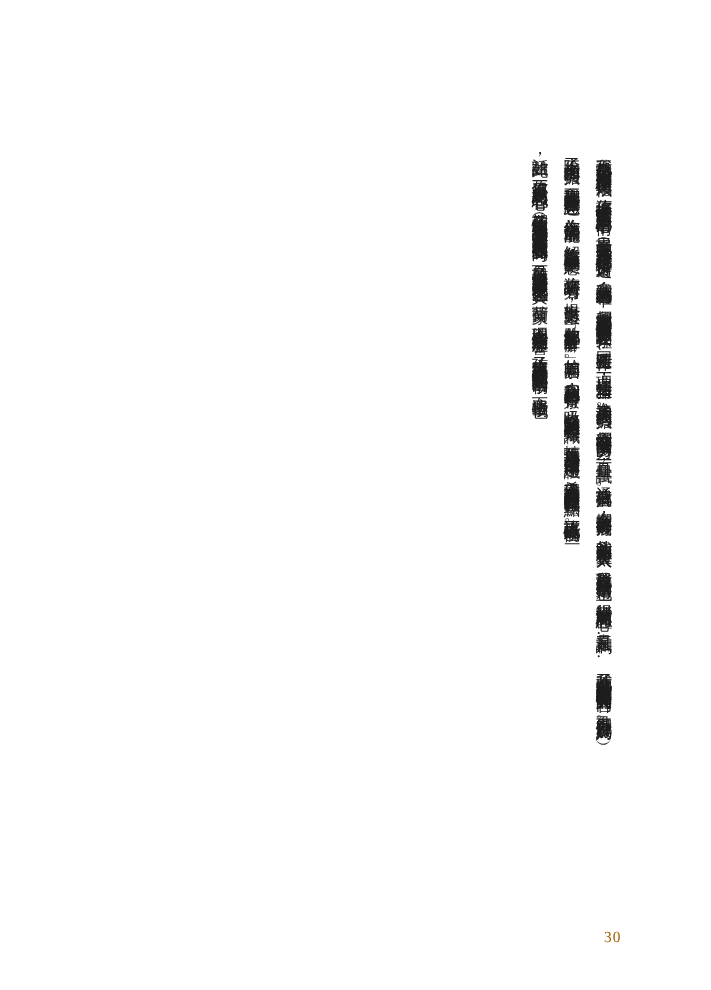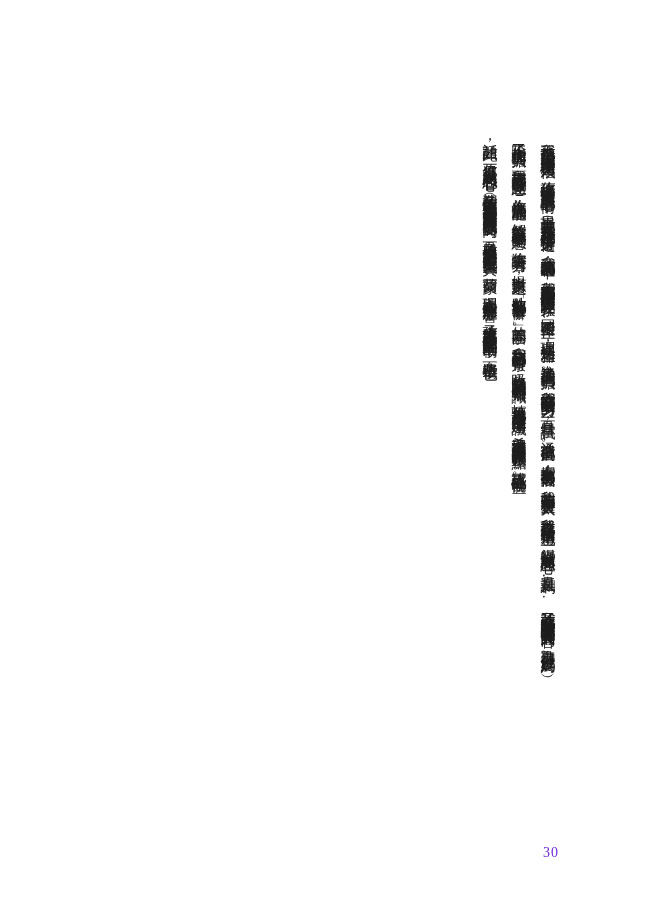--- a/index.html
+++ b/index.html
@@ -39,27 +39,27 @@
     padding: 0;
     text-indent: 32px;
   }
   .small-quote {
     font-size: 12px;
     text-orientation: upright;
   }
   .page-number {
     position: absolute;
     top: 845px;
-    left: 527px;
+    left: 549px;
     width: 32px;
-    text-align: right;
+    text-align: left;
     font-family: "Liberation Serif", "DejaVu Serif", serif;
     font-size: 14px;
     letter-spacing: 1px;
-    color: #6d28d9;
+    color: #a16207;
     font-variant-numeric: oldstyle-nums;
   }
 </style>
 </head>
 <body>
 
 <div class="page">
   <div class="text-block">
     <p>我也不希望自己提出的建言令你徒增壓力與煩惱，讓你原本忙碌的生活有了更多要操心的事情。畢竟現在的家長（尤其是母親）都已經忙得分身乏術了。在我編寫此書的過程中，我們大家都因嚴重的疫情而與孩子一起關在家裡，同時還要工作、處理一切生活雜務，進一步加深了我們的負擔。我們沒有時間做更多的努力，而且一旦嘗試，通常就會搞砸。（在撰寫本書的那幾個月，我的負荷和壓力實在太大了，我發現自己在母親的這個角色上，變得沒什麼耐心和同理心。真是諷刺……我花了這麼多時間研讀和編寫育兒教養方面的內容，自己卻不是什麼好媽媽。）</p>
     <p><span>除了不想增加你的負擔，我更期待本書能破除一些迷思，為你注入滿滿的能量；解答你深藏心中多年的疑惑，讓你省時又省力；提出應對之策，助你化解那些</span><span class="small-quote">「我到底該怎麼辦?」</span><span>的棘手局面。我利用自己的科學背景，吸收兒童發展相關的複雜科學知識，轉化為可應用於日常生活的簡單建議，希望透過本書讓你的育兒生涯稍微輕鬆一點，或許也能更愉悅一些。</span></p>

